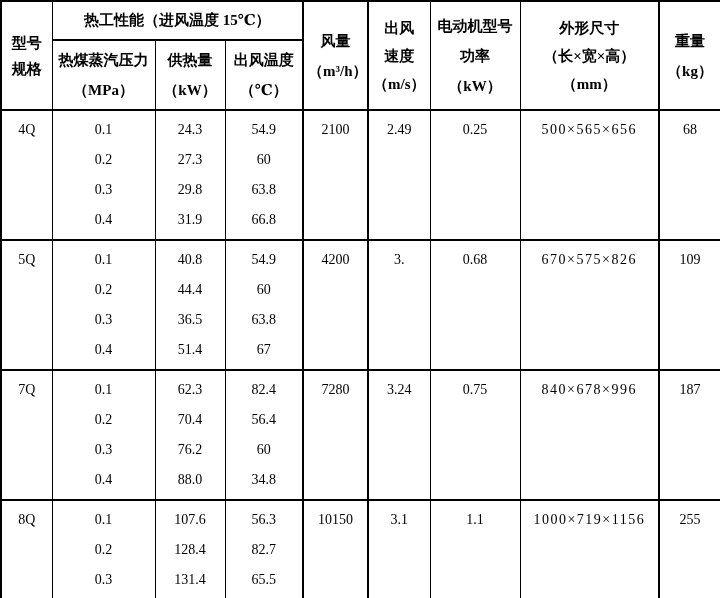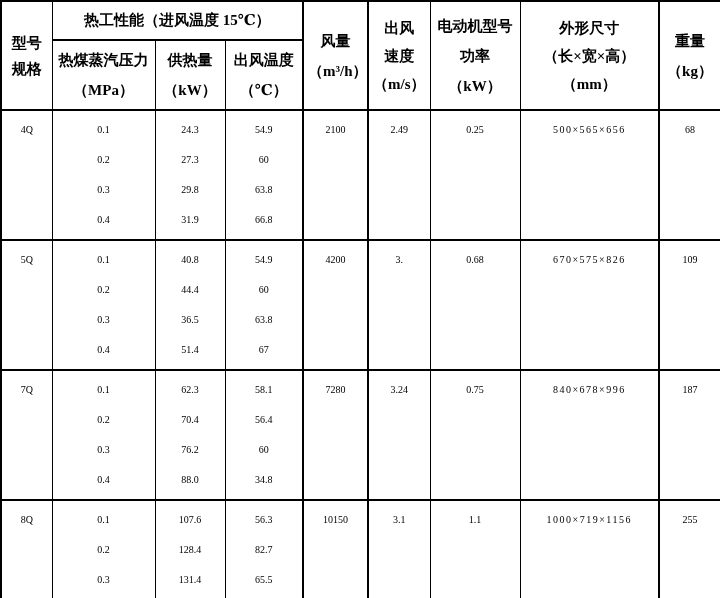--- a/index.html
+++ b/index.html
@@ -45,21 +45,21 @@
   thead .lh26 div { line-height: 26px; font-family: Liberation Serif, serif; }
   thead .lh28 div { line-height: 28px; }
   thead .lh30 div { line-height: 30px; }
   tr.head1 { height: 31px; }
   tr.head2 { height: 63px; }
 
   
   tbody tr { height: 125px; }
   tbody td {
     vertical-align: top;
-    font-size: 10px;
+    font-size: 14px;
     font-weight: normal;
     padding-top: 6px;
     line-height: 30px;
   }
   tbody td div { line-height: 30px; }
   .dims-val { letter-spacing: 1.5px; margin-top: 33px; }
 </style>
 </head>
 <body>
 
@@ -182,21 +182,21 @@
         <div>0.3</div>
         <div>0.4</div>
       </td>
       <td>
         <div>62.3</div>
         <div>70.4</div>
         <div>76.2</div>
         <div>88.0</div>
       </td>
       <td class="br2">
-        <div>58.1</div>
+        <div>82.4</div>
         <div>56.4</div>
         <div>60</div>
         <div>34.8</div>
       </td>
       <td class="bl2 br2">7280</td>
       <td>3.24</td>
       <td>0.75</td>
       <td class="br2 dims-val">840×678×996</td>
       <td>187</td>
     </tr>

